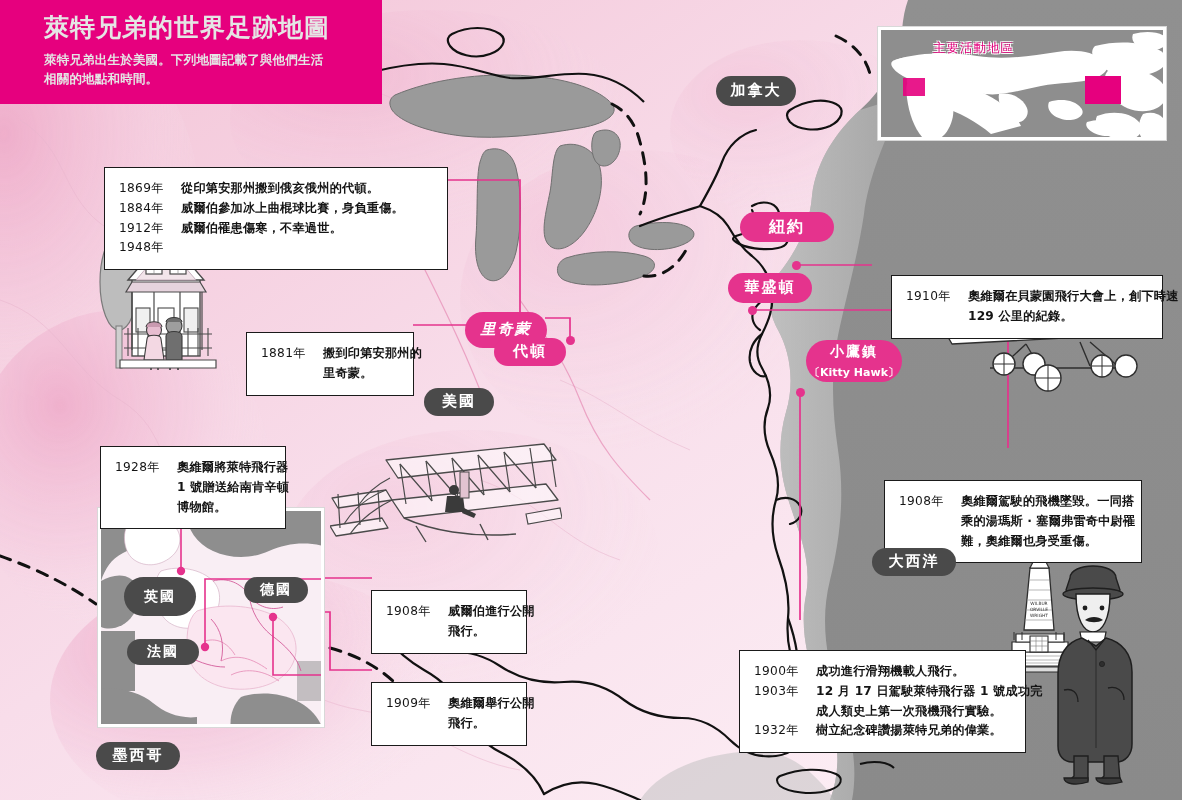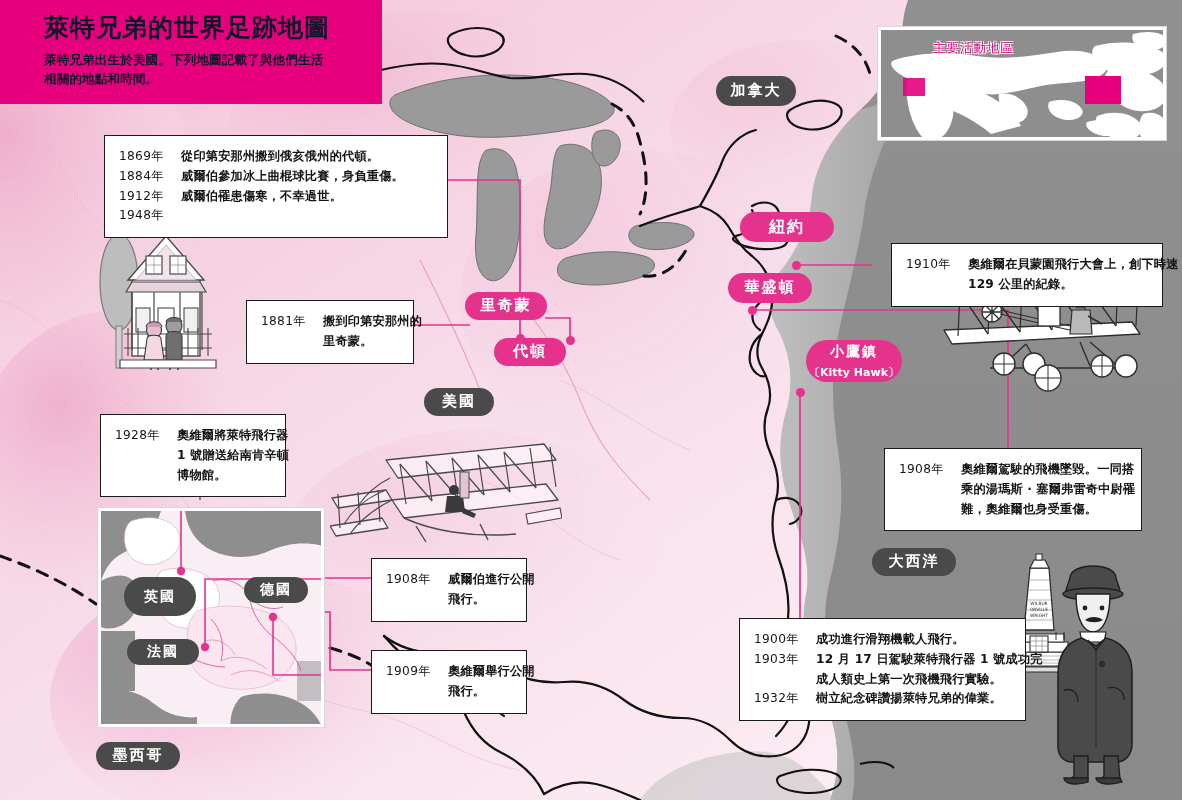--- a/index.html
+++ b/index.html
@@ -23,21 +23,21 @@
   .layer { position: absolute; top: 0; left: 0; width: 1182px; height: 800px; }
   svg.layer { display: block; }
 
   
   .banner {
     position: absolute;
     left: 0; top: 0;
     width: 382px;
     height: 104px;
     background: #e6007e;
-    color: #0f172a;
+    color: #e5e5e5;
     padding: 12px 18px 10px 44px;
     z-index: 60;
   }
   .banner-title {
     font-size: 25px;
     font-weight: bold;
     letter-spacing: 1px;
     line-height: 1.1;
     margin: 2px 0 8px 0;
     text-shadow: 0 0 1px #e6007e;
@@ -50,20 +50,21 @@
     letter-spacing: .2px;
   }
 
   
   .callout {
     position: absolute;
     background: #ffffff;
     border: 1.4px solid #1a1a1a;
     z-index: 45;
     padding: 11px 14px 11px 14px;
+    margin-top: 32px;
   }
   .callout .row {
     display: flex;
     align-items: flex-start;
     font-size: 12.2px;
     line-height: 1.62;
     color: #141414;
     white-space: nowrap;
   }
   .callout .yr {
@@ -744,21 +745,21 @@
   </div>
 
   <div class="pill dark" style="left:872px; top:548px; width:84px; height:28px; font-size:15px;">
     <span>大西洋</span>
   </div>
 
   <div class="pill dark" style="left:96px; top:742px; width:84px; height:28px; font-size:15px;">
     <span>墨西哥</span>
   </div>
 
-  <div class="pill pink" style="left:465px; top:292px; width:82px; height:28px; font-size:15px;">
+  <div class="pill pink" style="left:465px; top:312px; width:82px; height:36px; font-size:15px;font-style:italic;">
     <span>里奇蒙</span>
   </div>
 
   <div class="pill pink" style="left:494px; top:338px; width:72px; height:28px; font-size:15px;">
     <span>代頓</span>
   </div>
 
   <div class="pill pink" style="left:740px; top:212px; width:94px; height:30px; font-size:16px;">
     <span>紐約</span>
   </div>

